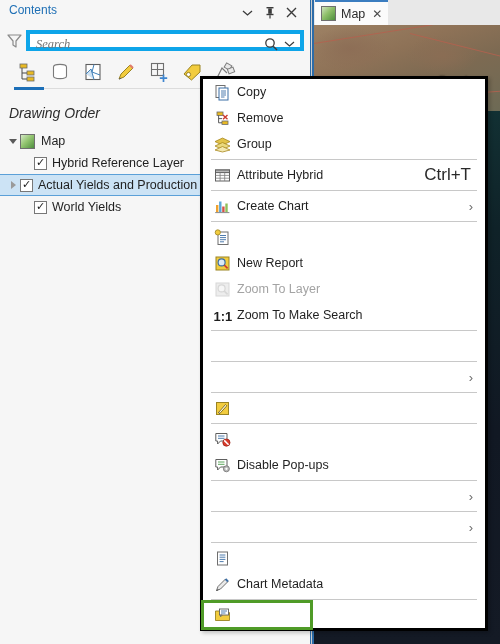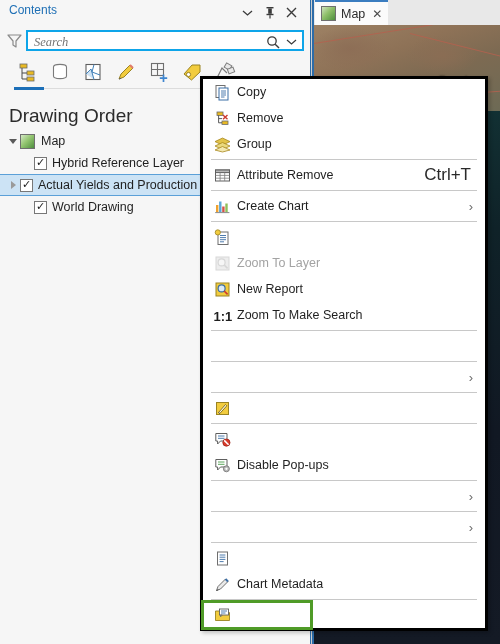--- a/index.html
+++ b/index.html
@@ -170,21 +170,21 @@
   .filter-icon {
     position: absolute;
     left: 6px; top: 4px;
     width: 17px; height: 17px;
   }
   .search-box {
     position: absolute;
     left: 26px; top: 2px;
     width: 278px; height: 21px;
     background: #ffffff;
-    border: 2px solid #0ea5e9;
+    border: 4px solid #0ea5e9;
     box-sizing: border-box;
   }
   .search-input {
     position: absolute;
     left: 6px; top: 2px;
     width: 215px;
     border: none; outline: none;
     background: transparent;
     font-family: "Liberation Serif", serif;
     font-style: italic;
@@ -227,22 +227,23 @@
     position: absolute;
     left: 14px; top: 31px;
     width: 283px; height: 1px;
     background: #dcdcdc;
   }
 
   
   .drawing-order-label {
     position: absolute;
     left: 9px; top: 105px;
-    font-size: 19px;
+    font-size: 14px;
     color: #2b2b2b;
+    font-style: italic;
   }
   .toc {
     position: absolute;
     left: 0; top: 130px;
     width: 311px;
   }
   .toc-row {
     position: relative;
     height: 22px;
     display: flex;
@@ -527,21 +528,21 @@
             <span class="chk-mark">✓</span>
           </span>
         <span class="toc-label">Actual Yields and Production</span>
       </div>
 
       <div class="toc-row" style="padding-left:20px;">
         <span class="toc-expander"></span>
         <span class="toc-checkbox">
             <span class="chk-mark">✓</span>
           </span>
-        <span class="toc-label">World Drawing</span>
+        <span class="toc-label">World Yields</span>
       </div>
 
     </div>
 
     <div class="pane-right-edge"></div>
   </div>
 
   <div class="ctx-menu">
 
     <div class="ctx-item">
@@ -581,21 +582,21 @@
     <div class="ctx-sep"></div>
 
     <div class="ctx-item">
       <span class="ctx-icon">
         <svg class="ico" width="17" height="17" viewBox="0 0 17 17" aria-hidden="true">
           <rect x="1.5" y="3" width="14" height="11" fill="#fff" stroke="#5f5f5f" stroke-width="1"></rect>
           <rect x="1.5" y="3" width="14" height="2.6" fill="#b9b9b9" stroke="#5f5f5f" stroke-width="1"></rect>
           <path d="M6.1 5.6 L6.1 14 M10.7 5.6 L10.7 14 M1.5 8.4 L15.5 8.4 M1.5 11.2 L15.5 11.2" stroke="#7d7d7d" stroke-width="0.8"></path>
         </svg>
       </span>
-      <span class="ctx-label">Attribute Remove</span>
+      <span class="ctx-label">Attribute Hybrid</span>
       <span class="ctx-shortcut">Ctrl+T</span>
     </div>
 
     <div class="ctx-sep"></div>
 
     <div class="ctx-item">
       <span class="ctx-icon">
         <svg class="ico" width="17" height="17" viewBox="0 0 17 17" aria-hidden="true">
           <rect x="2" y="7" width="2.4" height="7" fill="#f0a22e"></rect>
           <rect x="5.1" y="3.5" width="2.4" height="10.5" fill="#5aa7d8"></rect>
@@ -614,40 +615,40 @@
       <span class="ctx-icon">
         <svg class="ico" width="17" height="17" viewBox="0 0 17 17" aria-hidden="true">
           <rect x="4" y="3" width="10" height="12.5" fill="#fff" stroke="#6f6f6f" stroke-width="1"></rect>
           <path d="M6 6.5 L12 6.5 M6 8.6 L12 8.6 M6 10.7 L12 10.7 M6 12.8 L10 12.8" stroke="#3b6ea5" stroke-width="0.9"></path>
           <circle cx="3.8" cy="3.4" r="2.6" fill="#f2cc3e" stroke="#9a8322" stroke-width="0.8"></circle>
         </svg>
       </span>
       <span class="ctx-label"></span>
     </div>
 
+    <div class="ctx-item">
+      <span class="ctx-icon">
+        <svg class="ico" width="17" height="17" viewBox="0 0 17 17" aria-hidden="true">
+          <rect x="2" y="2" width="13" height="13" fill="#f2cc3e" stroke="#9a8322" stroke-width="1"></rect>
+          <circle cx="7.6" cy="7.4" r="3.5" fill="#dbeaf6" stroke="#3b6ea5" stroke-width="1.2"></circle>
+          <path d="M10.2 10 L13.6 13.4" stroke="#cc3b30" stroke-width="1.7"></path>
+        </svg>
+      </span>
+      <span class="ctx-label">New Report</span>
+    </div>
+
     <div class="ctx-item disabled">
       <span class="ctx-icon">
         <svg class="ico" width="17" height="17" viewBox="0 0 17 17" aria-hidden="true" style="opacity:.45">
           <rect x="2" y="2" width="13" height="13" fill="#d8d8d8" stroke="#a8a8a8" stroke-width="1"></rect>
           <circle cx="7.6" cy="7.4" r="3.5" fill="#ececec" stroke="#a8a8a8" stroke-width="1.2"></circle>
           <path d="M10.2 10 L13.6 13.4" stroke="#a8a8a8" stroke-width="1.7"></path>
         </svg>
       </span>
       <span class="ctx-label">Zoom To Layer</span>
-    </div>
-
-    <div class="ctx-item">
-      <span class="ctx-icon">
-        <svg class="ico" width="17" height="17" viewBox="0 0 17 17" aria-hidden="true">
-          <rect x="2" y="2" width="13" height="13" fill="#f2cc3e" stroke="#9a8322" stroke-width="1"></rect>
-          <circle cx="7.6" cy="7.4" r="3.5" fill="#dbeaf6" stroke="#3b6ea5" stroke-width="1.2"></circle>
-          <path d="M10.2 10 L13.6 13.4" stroke="#cc3b30" stroke-width="1.7"></path>
-        </svg>
-      </span>
-      <span class="ctx-label">New Report</span>
     </div>
 
     <div class="ctx-item">
       <span class="ctx-icon">
         <svg class="ico" width="19" height="17" viewBox="0 0 19 17" aria-hidden="true">
           <text x="0.5" y="13.5" font-family="Liberation Sans, sans-serif" font-size="13" font-weight="bold" fill="#1f1f1f">1:1</text>
         </svg>
       </span>
       <span class="ctx-label">Zoom To Make Search</span>
     </div>

